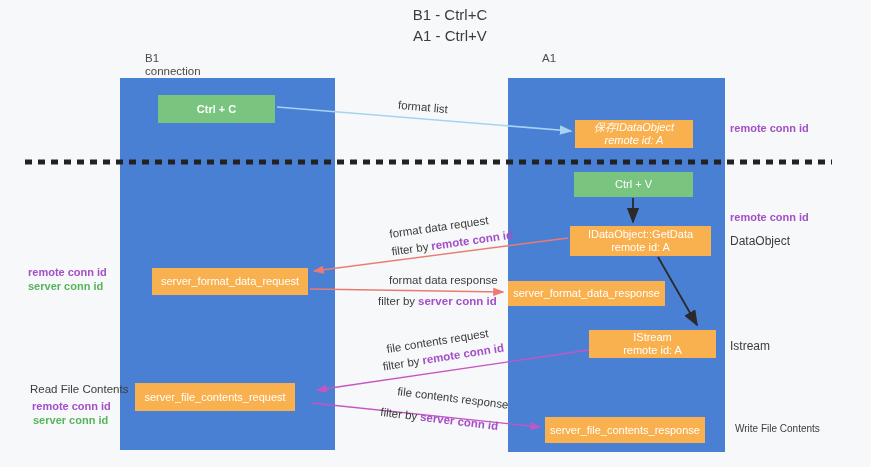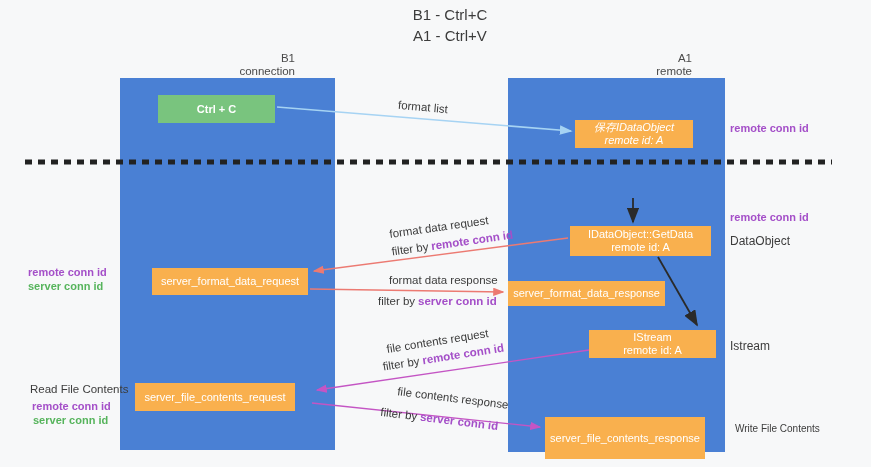--- a/index.html
+++ b/index.html
@@ -12,21 +12,21 @@
   html,body{background:var(--background);}
   body{font-family:"Liberation Sans","DejaVu Sans",sans-serif;}
   .canvas{position:relative;width:871px;height:467px;overflow:hidden;background:var(--background);}
 
   .title{position:absolute;left:300px;top:4px;width:300px;text-align:center;
          font-size:15px;line-height:21px;color:var(--text-dark);}
 
   .lane{position:absolute;top:78px;background:var(--lane-blue);}
   .lane-left{left:120px;width:215px;height:372px;}
   .lane-right{left:508px;width:217px;height:374px;}
-  .lane-header{position:absolute;top:52px;width:150px;text-align:right;
+  .lane-header{position:absolute;top:52px;width:150px;text-align:left;
                font-size:11.5px;line-height:13px;color:#4a4a4a;}
   .lh-left{left:145px;} .lh-right{left:542px;}
 
   svg.overlay{position:absolute;left:0;top:0;width:871px;height:467px;pointer-events:none;}
   .st-black{stroke:var(--arrow-black);} .st-salmon{stroke:var(--arrow-salmon);}
   .st-magenta{stroke:var(--arrow-magenta);} .st-lightblue{stroke:var(--arrow-lightblue);}
   .st-dash{stroke:#222;}
   .mk-black{fill:var(--arrow-black);} .mk-salmon{fill:var(--arrow-salmon);}
   .mk-magenta{fill:var(--arrow-magenta);} .mk-lightblue{fill:var(--arrow-lightblue);}
 
@@ -34,21 +34,21 @@
        justify-content:center;color:#fff;font-size:11px;line-height:13px;text-align:center;}
   .green{background:var(--box-green);} .orange{background:var(--box-orange);}
   .b-ctrl-c{left:158px;top:95px;width:117px;height:28px;font-weight:bold;}
   .b-store{left:575px;top:120px;width:118px;height:28px;font-style:italic;}
   .b-ctrl-v{left:574px;top:172px;width:119px;height:25px;}
   .b-getdata{left:570px;top:226px;width:141px;height:30px;}
   .b-format-req{left:152px;top:268px;width:156px;height:27px;}
   .b-format-resp{left:508px;top:281px;width:157px;height:25px;}
   .b-istream{left:589px;top:330px;width:127px;height:28px;}
   .b-file-req{left:135px;top:383px;width:160px;height:28px;}
-  .b-file-resp{left:545px;top:417px;width:160px;height:42px;}
+  .b-file-resp{left:545px;top:417px;width:160px;height:26px;}
 
   .lbl{position:absolute;font-size:11.5px;color:var(--text-dark);white-space:nowrap;}
   .bold-purple{color:var(--accent-purple);font-weight:bold;font-size:11px;}
   .bold-green{color:var(--accent-green);font-weight:bold;font-size:11px;}
   .filter-prefix{margin-right:3px;}
   .filter-val{color:var(--accent-purple);font-weight:bold;}
   .r-p5{transform:rotate(5deg);} .r-n8{transform:rotate(-8deg);}
   .r-n9{transform:rotate(-9deg);} .r-p7{transform:rotate(7deg);}
 </style>
 </head>
@@ -60,21 +60,20 @@
     <div>B1 - Ctrl+C</div>
     <div>A1 - Ctrl+V</div>
   </div>
 
   <div class="lane-header lh-left">
     <div>B1</div>
     <div>connection</div>
   </div>
   <div class="lane-header lh-right">
     <div>A1</div>
-    <div>remote</div>
   </div>
 
   <div class="lane lane-left"></div>
   <div class="lane lane-right"></div>
 
   <svg class="overlay" viewBox="0 0 871 467">
     <defs>
       <marker id="mk-black" markerWidth="9" markerHeight="7" refX="8" refY="3.5" orient="auto">
         <path class="mk-black" d="M0,0 L9,3.5 L0,7 z"></path>
       </marker>
@@ -105,20 +104,23 @@
 
   <div class="box green b-ctrl-c">
     <div>Ctrl + C</div>
   </div>
 
   <div class="box orange b-store">
     <div>保存IDataObject</div>
     <div>remote id: A</div>
   </div>
 
+  <div class="box green b-ctrl-v">
+    <div>Ctrl + V</div>
+  </div>
 
   <div class="box orange b-getdata">
     <div>IDataObject::GetData</div>
     <div>remote id: A</div>
   </div>
 
   <div class="box orange b-format-req">
     <div>server_format_data_request</div>
   </div>
 

